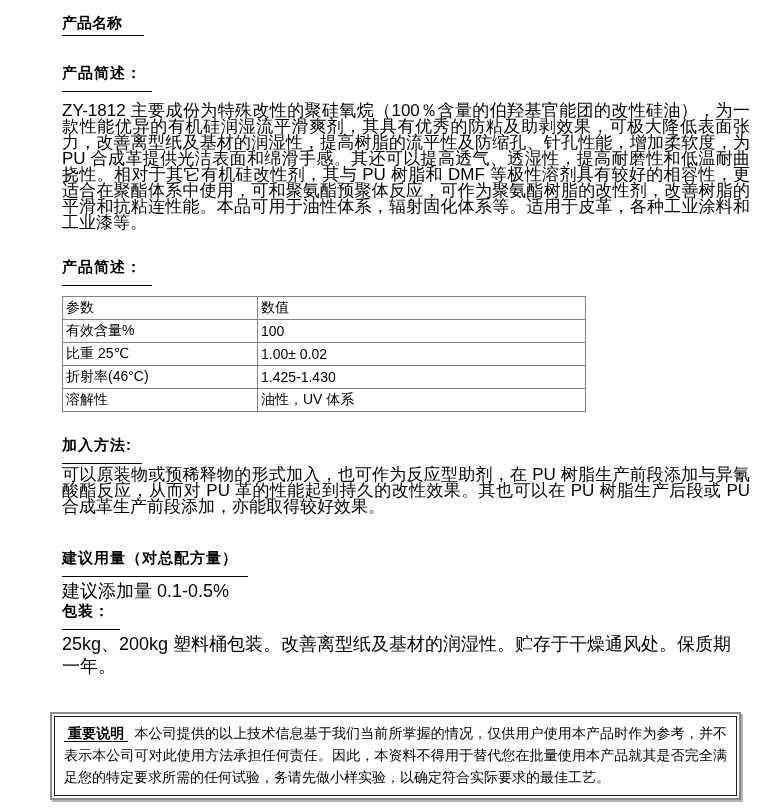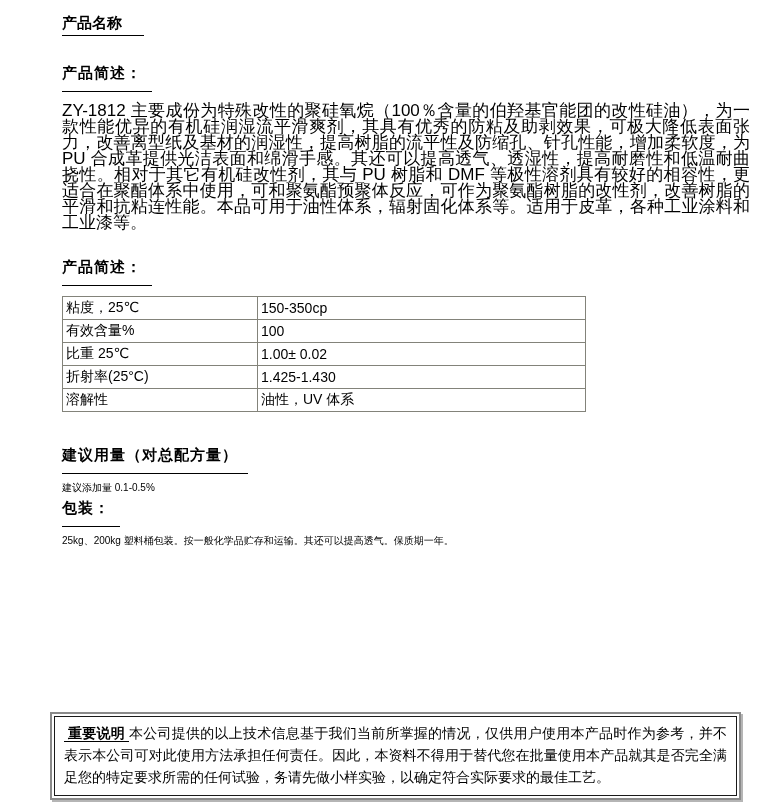--- a/index.html
+++ b/index.html
@@ -72,21 +72,21 @@
     font-size: 14px;
     height: 23px;
     padding: 1px 2px 1px 3px;
     vertical-align: middle;
     background: #ffffff;
   }
   .props-table col.c1 { width: 195px; }
   .props-table col.c2 { width: 328px; }
   
   .plain-line {
-    font-size: 10px;
+    font-size: 18px;
     line-height: 22px;
     margin-top: 3px;
   }
   
   .notice-outer {
     position: absolute;
     left: 50px;
     top: 712px;
     width: 691px;
     border: 2px solid #8a8a8a;
@@ -98,20 +98,21 @@
     border: 1px solid #1a1a1a;
     padding: 5px 9px 7px 9px;
     font-size: 14px;
     line-height: 22px;
     text-align: justify;
   }
   .notice-label {
     font-weight: bold;
     border-bottom: 1.5px solid #000;
     padding: 0 4px;
+    margin-right: 6px;
     white-space: nowrap;
   }
 </style>
 </head>
 <body>
 
 <div class="doc">
 
   <div class="title-row">
     <span class="product-name-label">产品名称</span>
@@ -124,52 +125,56 @@
 
   <div class="sec-props">
     <span class="section-heading">产品简述：</span>
     <table class="props-table">
       <colgroup>
           <col class="c1">
           <col class="c2">
         </colgroup>
       <tbody id="props-tbody">
           <tr>
-            <td>粘度，25℃</td>
-            <td>150-350cp</td>
+            <td>参数</td>
+            <td>数值</td>
           </tr>
           <tr>
             <td>有效含量%</td>
             <td>100</td>
           </tr>
           <tr>
             <td>比重 25℃</td>
             <td>1.00± 0.02</td>
           </tr>
           <tr>
-            <td>折射率(25°C)</td>
+            <td>折射率(46°C)</td>
             <td>1.425-1.430</td>
           </tr>
           <tr>
             <td>溶解性</td>
             <td>油性，UV 体系</td>
           </tr>
         </tbody>
     </table>
   </div>
 
+  <div class="sec-method">
+    <span class="section-heading">加入方法:</span>
+    <div class="body-text tight">可以原装物或预稀释物的形式加入，也可作为反应型助剂，在 PU 树脂生产前段添加与异氰酸酯反应，从而对 PU 革的性能起到持久的改性效果。其也可以在 PU 树脂生产后段或 PU 合成革生产前段添加，亦能取得较好效果。</div>
+  </div>
 
   <div class="sec-dosage">
     <span class="section-heading">建议用量（对总配方量）</span>
     <div class="plain-line">建议添加量 0.1-0.5%</div>
   </div>
 
   <div class="sec-pack">
     <span class="section-heading">包装：</span>
-    <div class="plain-line">25kg、200kg 塑料桶包装。按一般化学品贮存和运输。其还可以提高透气。保质期一年。</div>
+    <div class="plain-line">25kg、200kg 塑料桶包装。改善离型纸及基材的润湿性。贮存于干燥通风处。保质期一年。</div>
   </div>
 
 </div>
 
 <div class="notice-outer">
   <div class="notice-inner">
     <span class="notice-label">重要说明</span><span>本公司提供的以上技术信息基于我们当前所掌握的情况，仅供用户使用本产品时作为参考，并不表示本公司可对此使用方法承担任何责任。因此，本资料不得用于替代您在批量使用本产品就其是否完全满足您的特定要求所需的任何试验，务请先做小样实验，以确定符合实际要求的最佳工艺。</span>
   </div>
 </div>
 

